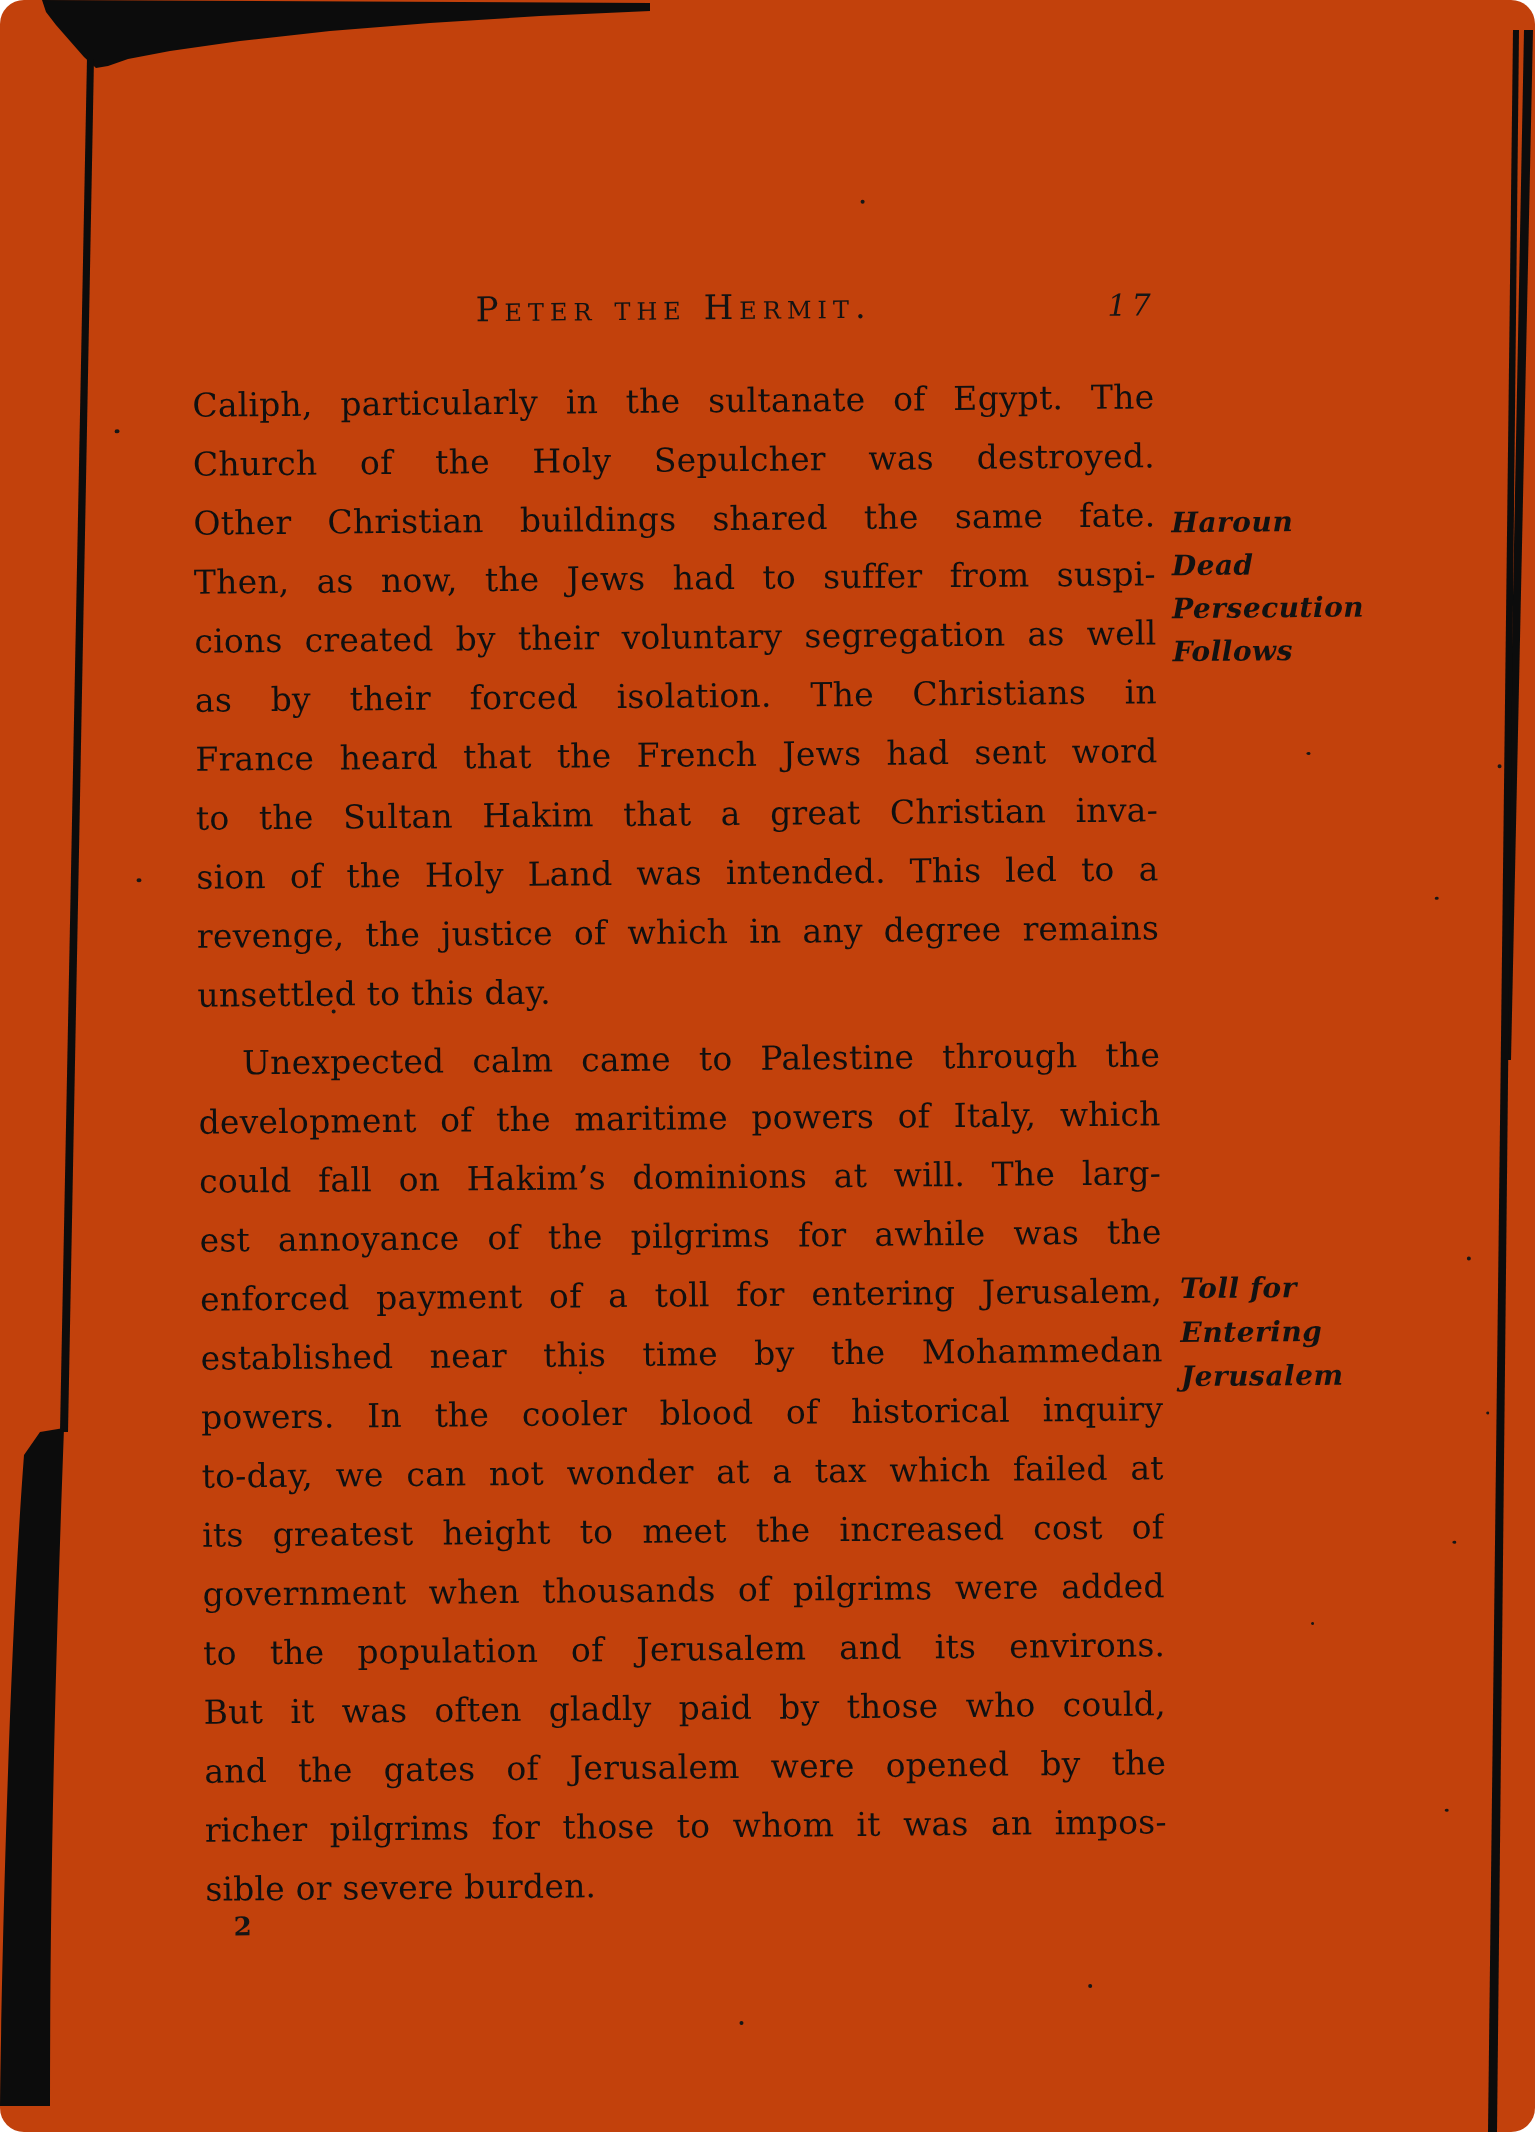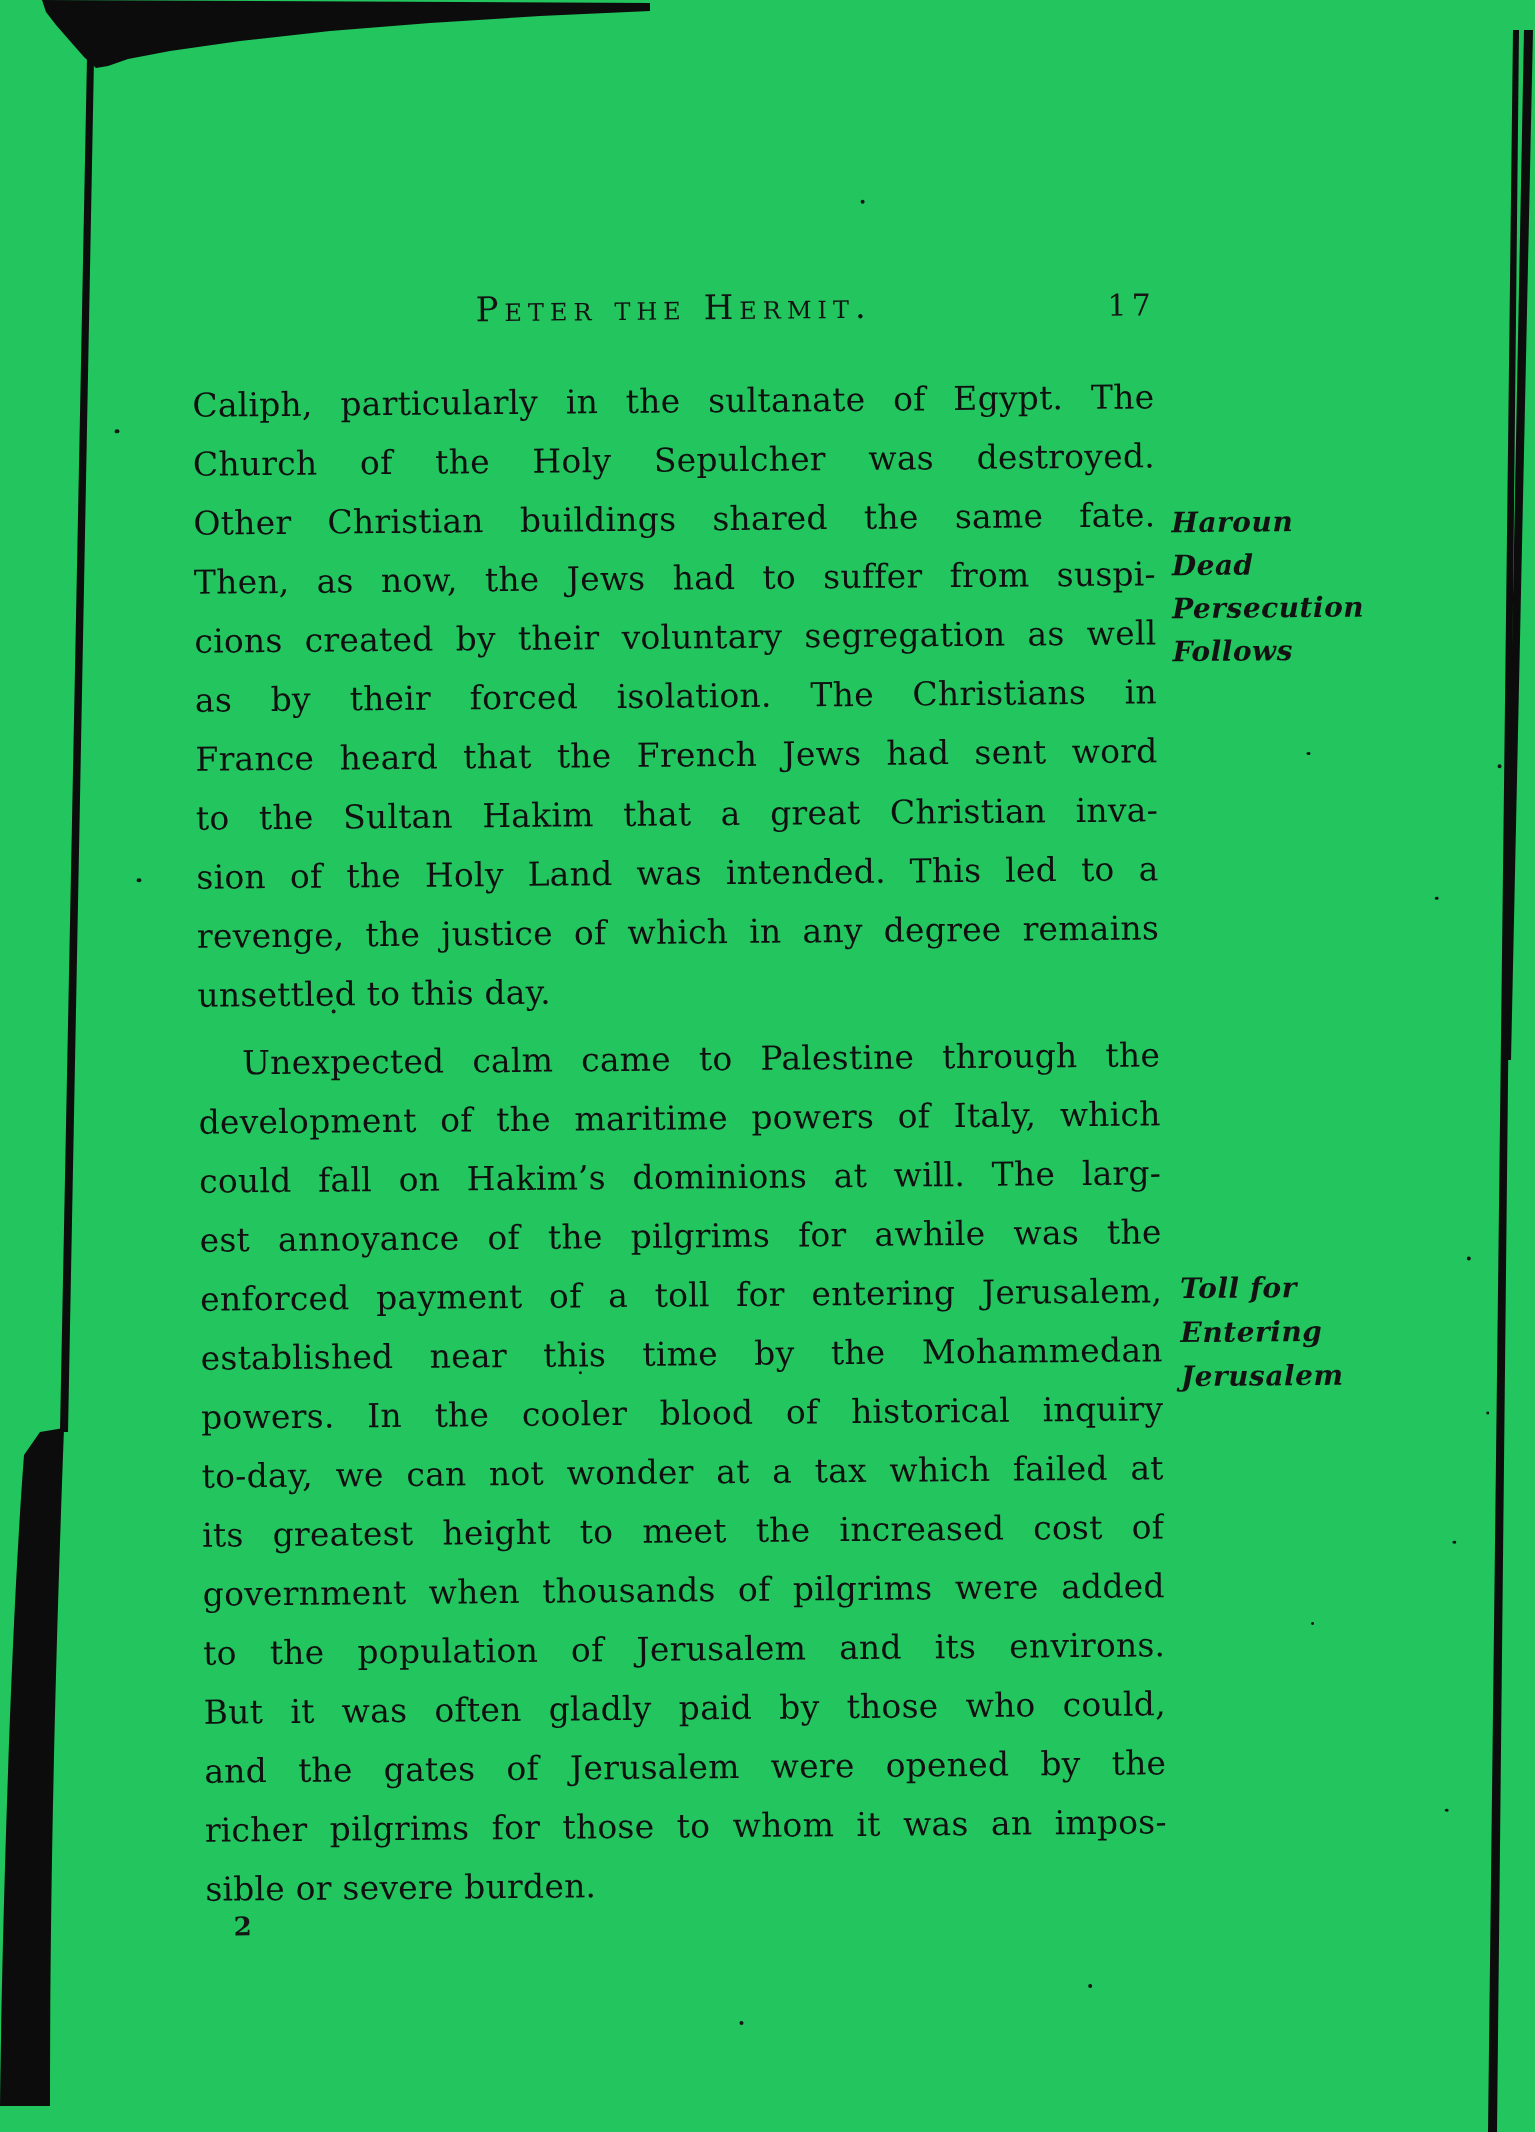--- a/index.html
+++ b/index.html
@@ -6,21 +6,22 @@
   body {
     width: 1535px; height: 2132px;
     background: #ffffff;
     font-family: "DejaVu Serif", serif;
     color: #101010;
     overflow: hidden;
     position: relative;
   }
   .page {
     position: absolute; inset: 0;
-    background: #22c55e;
+    background: #c2410c;
+    border-radius: 24px;
   }
   .artifacts { position: absolute; left: 0; top: 0; width: 1535px; height: 2132px; pointer-events: none; }
   .scan-rotate {
     position: absolute; inset: 0;
     transform: rotate(-0.5deg);
     transform-origin: 620px 1050px;
   }
   .running-head {
     position: absolute; top: 288px; left: 0; width: 1535px; height: 46px;
   }
@@ -28,20 +29,21 @@
     position: absolute; left: 482px; top: 0;
     font-variant: small-caps;
     font-size: 34px; letter-spacing: 6px;
     color: #131313;
     white-space: nowrap;
   }
   .head-page-number {
     position: absolute; left: 1114px; top: 4px;
     font-size: 30px; letter-spacing: 5px;
     color: #161616;
+    font-style: italic;
   }
   .body-text {
     position: absolute; left: 198px; top: 372px; width: 962px;
     font-size: 33px;
     letter-spacing: 0.2px;
   }
   .paragraph { margin: 0; }
   .paragraph + .paragraph { margin-top: 9px; }
   .line {
     height: 59px; line-height: 59px;

